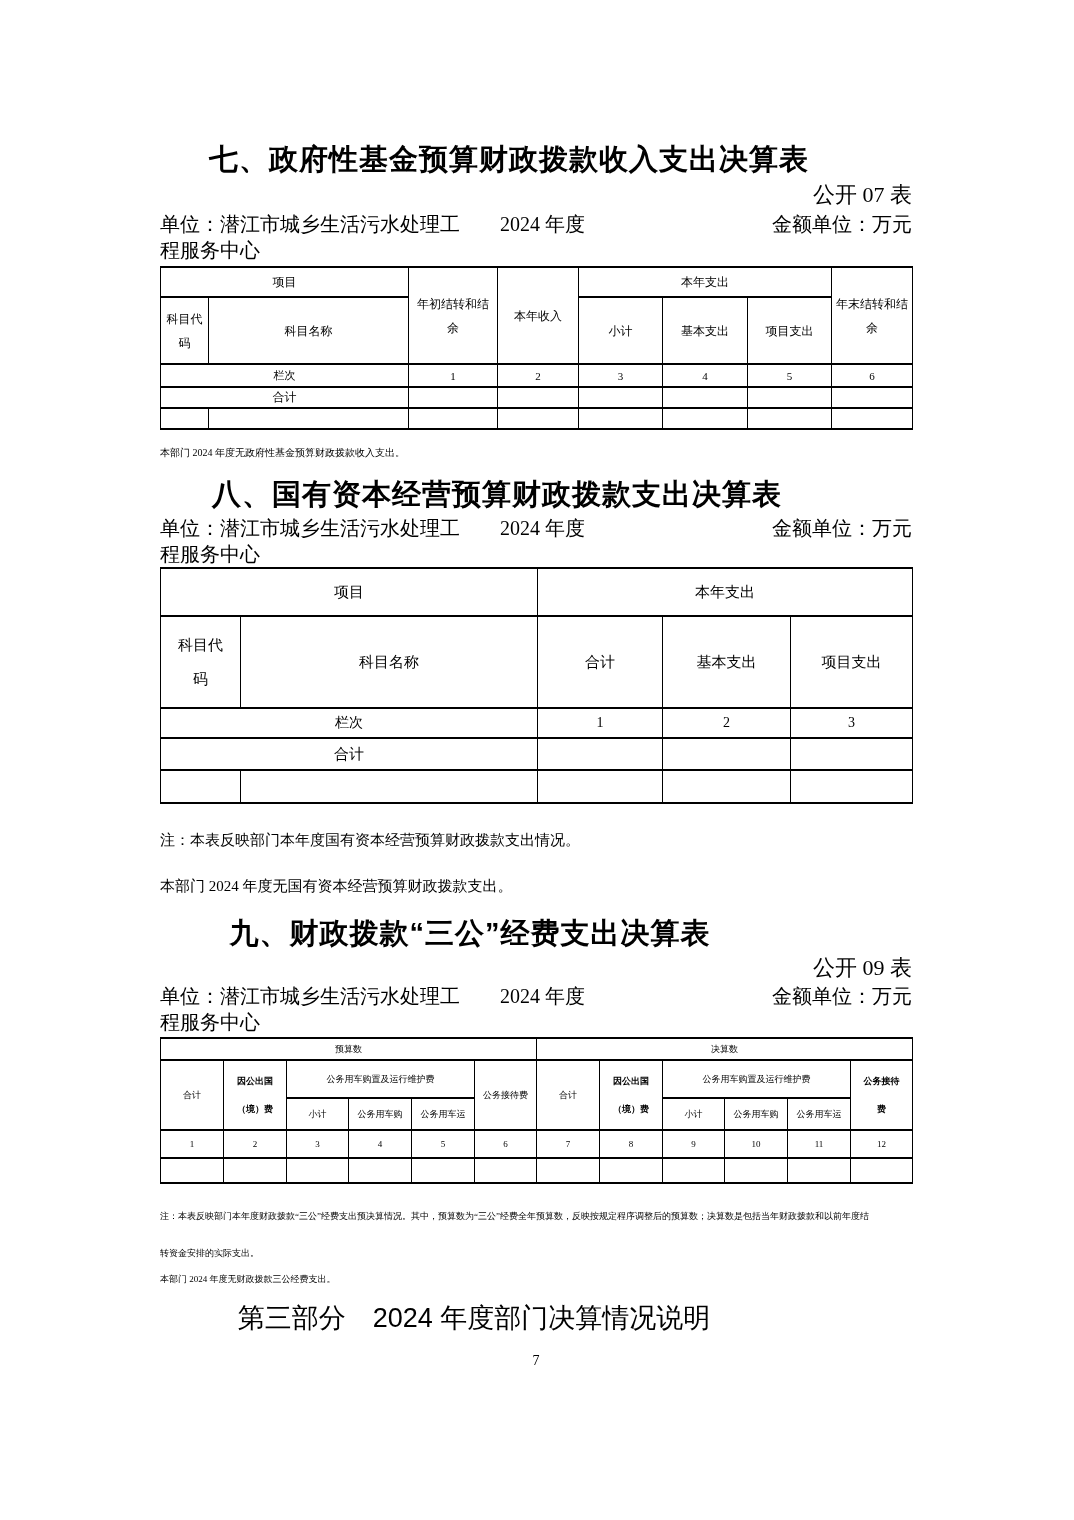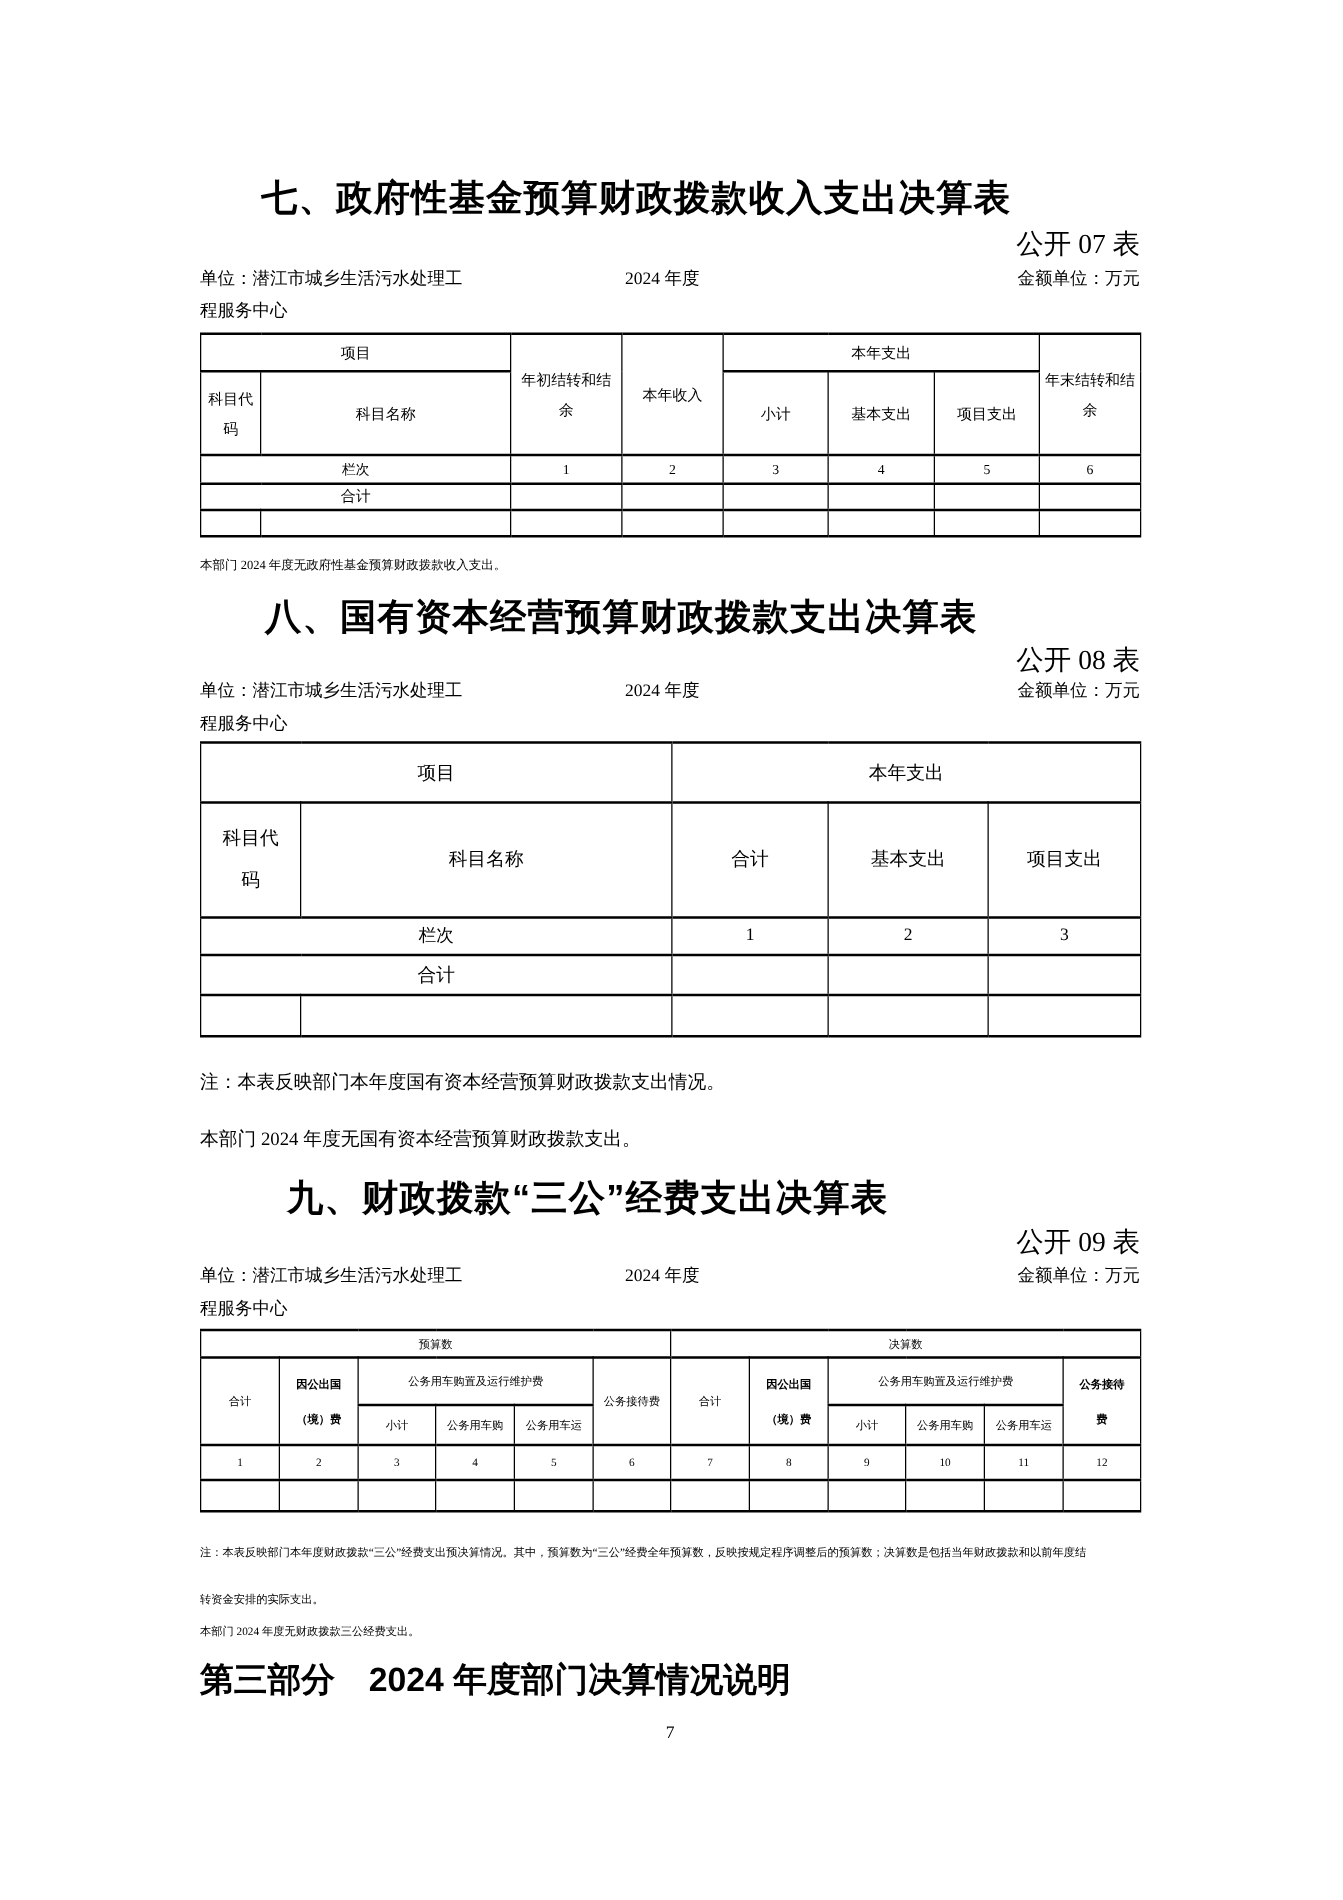--- a/index.html
+++ b/index.html
@@ -20,33 +20,33 @@
     line-height:38px;
     letter-spacing:1px;
     text-align:center;
     white-space:nowrap;
   }
   .st7 { margin-top:140px; padding-right:54px; }
   .st8 { margin-top:15px;  padding-right:78px; }
   .st9 { margin-top:18px;  padding-right:132px; }
   .part3-title {
     font-family:"Liberation Sans", sans-serif;
-    font-weight:bold;
+    font-weight:normal;
     font-size:27px;
     line-height:38px;
-    text-align:left;
+    text-align:center;
     padding-right:124px;
     margin-top:13px;
     white-space:nowrap;
   }
 
   .t-label { text-align:right; font-size:22px; line-height:22px; }
   .tl7 { margin-top:6px; } .tl8 { margin-top:4px; } .tl9 { margin-top:5px; }
 
-  .unit-row { display:flex; font-size:14px; line-height:26px; align-items:flex-start; }
+  .unit-row { display:flex; font-size:20px; line-height:26px; align-items:flex-start; }
   .ur7 { margin-top:5px; } .ur8 { margin-top:2px; } .ur9 { margin-top:4px; }
   .unit-name { width:340px; }
   .unit-amount { margin-left:auto; }
 
   table { border-collapse:collapse; width:752px; table-layout:fixed; }
   td {
     border:1px solid #000;
     border-top-width:2px; border-bottom-width:2px;
     text-align:center; vertical-align:middle;
     padding:1px 4px;
@@ -168,21 +168,20 @@
         <td></td>
       </tr>
     </tbody>
       </table>
 
     <p class="note-small s7s">本部门 2024 年度无政府性基金预算财政拨款收入支出。</p>
   </div>
 
   <div>
     <h1 class="section-title st8">八、国有资本经营预算财政拨款支出决算表</h1>
-    <div class="t-label tl8">公开 08 表</div>
     <div class="unit-row ur8">
       <div class="unit-name">
         <div>单位：潜江市城乡生活污水处理工</div>
         <div>程服务中心</div>
       </div>
       <div class="unit-year">2024 年度</div>
       <div class="unit-amount">金额单位：万元</div>
     </div>
 
     <table class="t8 mt8">

